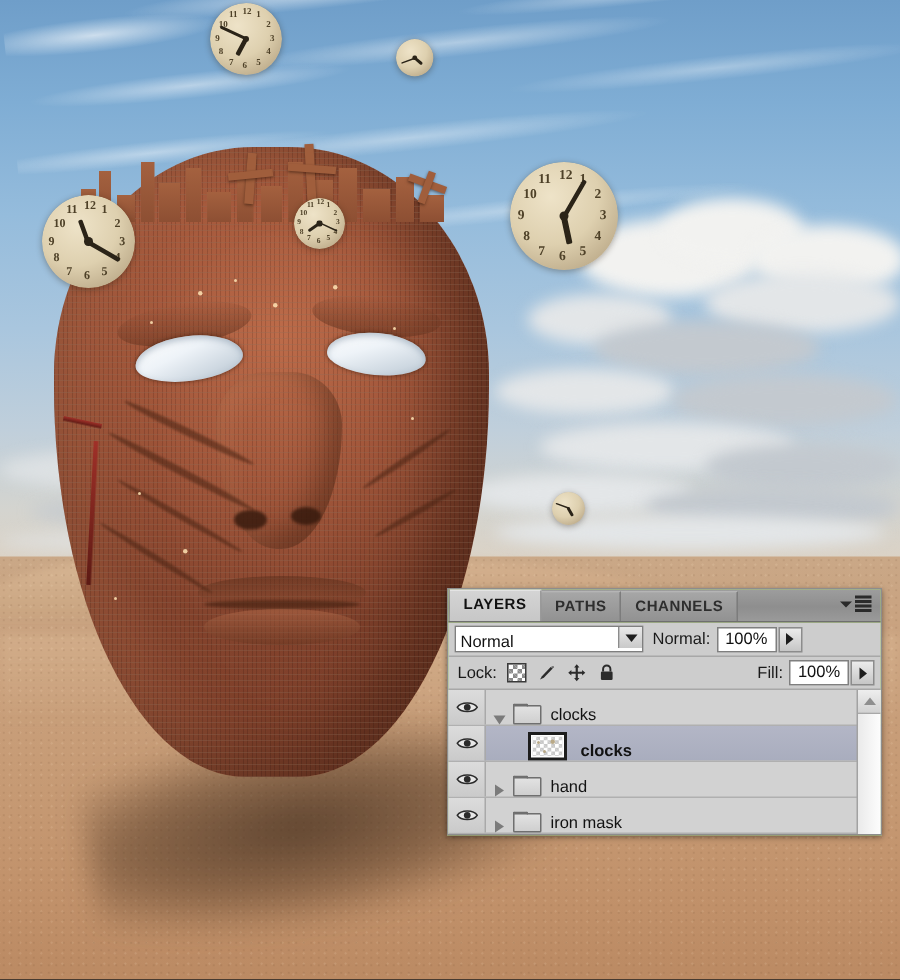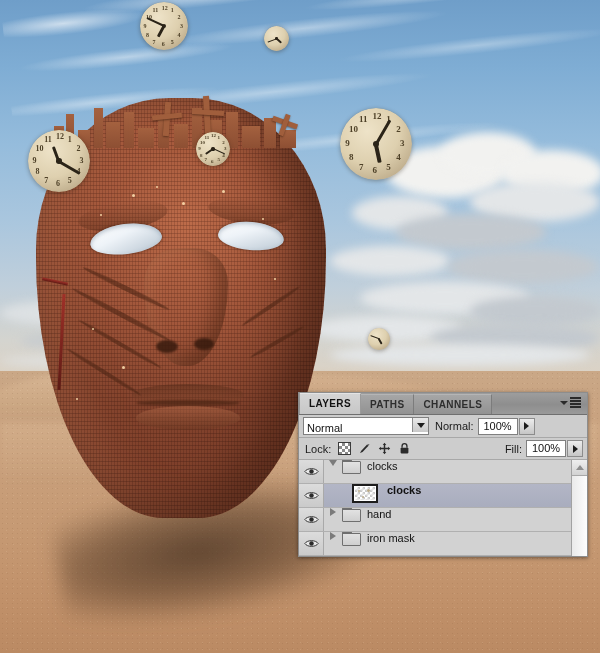--- a/index.html
+++ b/index.html
@@ -154,21 +154,21 @@
   
   .lockicons{display:flex;align-items:center;gap:7px;margin-left:7px;}
   .ic{width:13px;height:13px;cursor:pointer;display:block;}
   .checkerico{width:11px;height:11px;border:1px solid #3b3b3b;
     background-image:linear-gradient(45deg,#8a8a8a 25%,transparent 25%,transparent 75%,#8a8a8a 75%),
                      linear-gradient(45deg,#8a8a8a 25%,#fff 25%,#fff 75%,#8a8a8a 75%);
     background-size:6px 6px;background-position:0 0,3px 3px;}
 
   
   .list{position:relative;background:#d2d2d2;}
-  .lrow{position:relative;display:flex;align-items:flex-start;height:23px;
+  .lrow{position:relative;display:flex;align-items:flex-end;height:23px;
     border-bottom:1px solid #b0b0b0;cursor:pointer;}
   .lrow.selected{background:linear-gradient(180deg,#b3b6c6,#a9adbe);}
   .eyecell{width:24px;height:23px;display:flex;align-items:center;justify-content:center;
     background:linear-gradient(180deg,#dcdcdc,#cacaca);border-right:1px solid #a9a9a9;cursor:pointer;}
   .lrow.selected .eyecell{background:linear-gradient(180deg,#dcdcdc,#cacaca);}
   .eye-svg{width:15px;height:11px;display:block;}
   .twisty{width:18px;display:flex;align-items:center;justify-content:center;cursor:pointer;}
   .tri-closed{width:0;height:0;border-top:4.5px solid transparent;border-bottom:4.5px solid transparent;
     border-left:6px solid #7b7b7b;}
   .tri-open{width:0;height:0;border-left:4.5px solid transparent;border-right:4.5px solid transparent;

